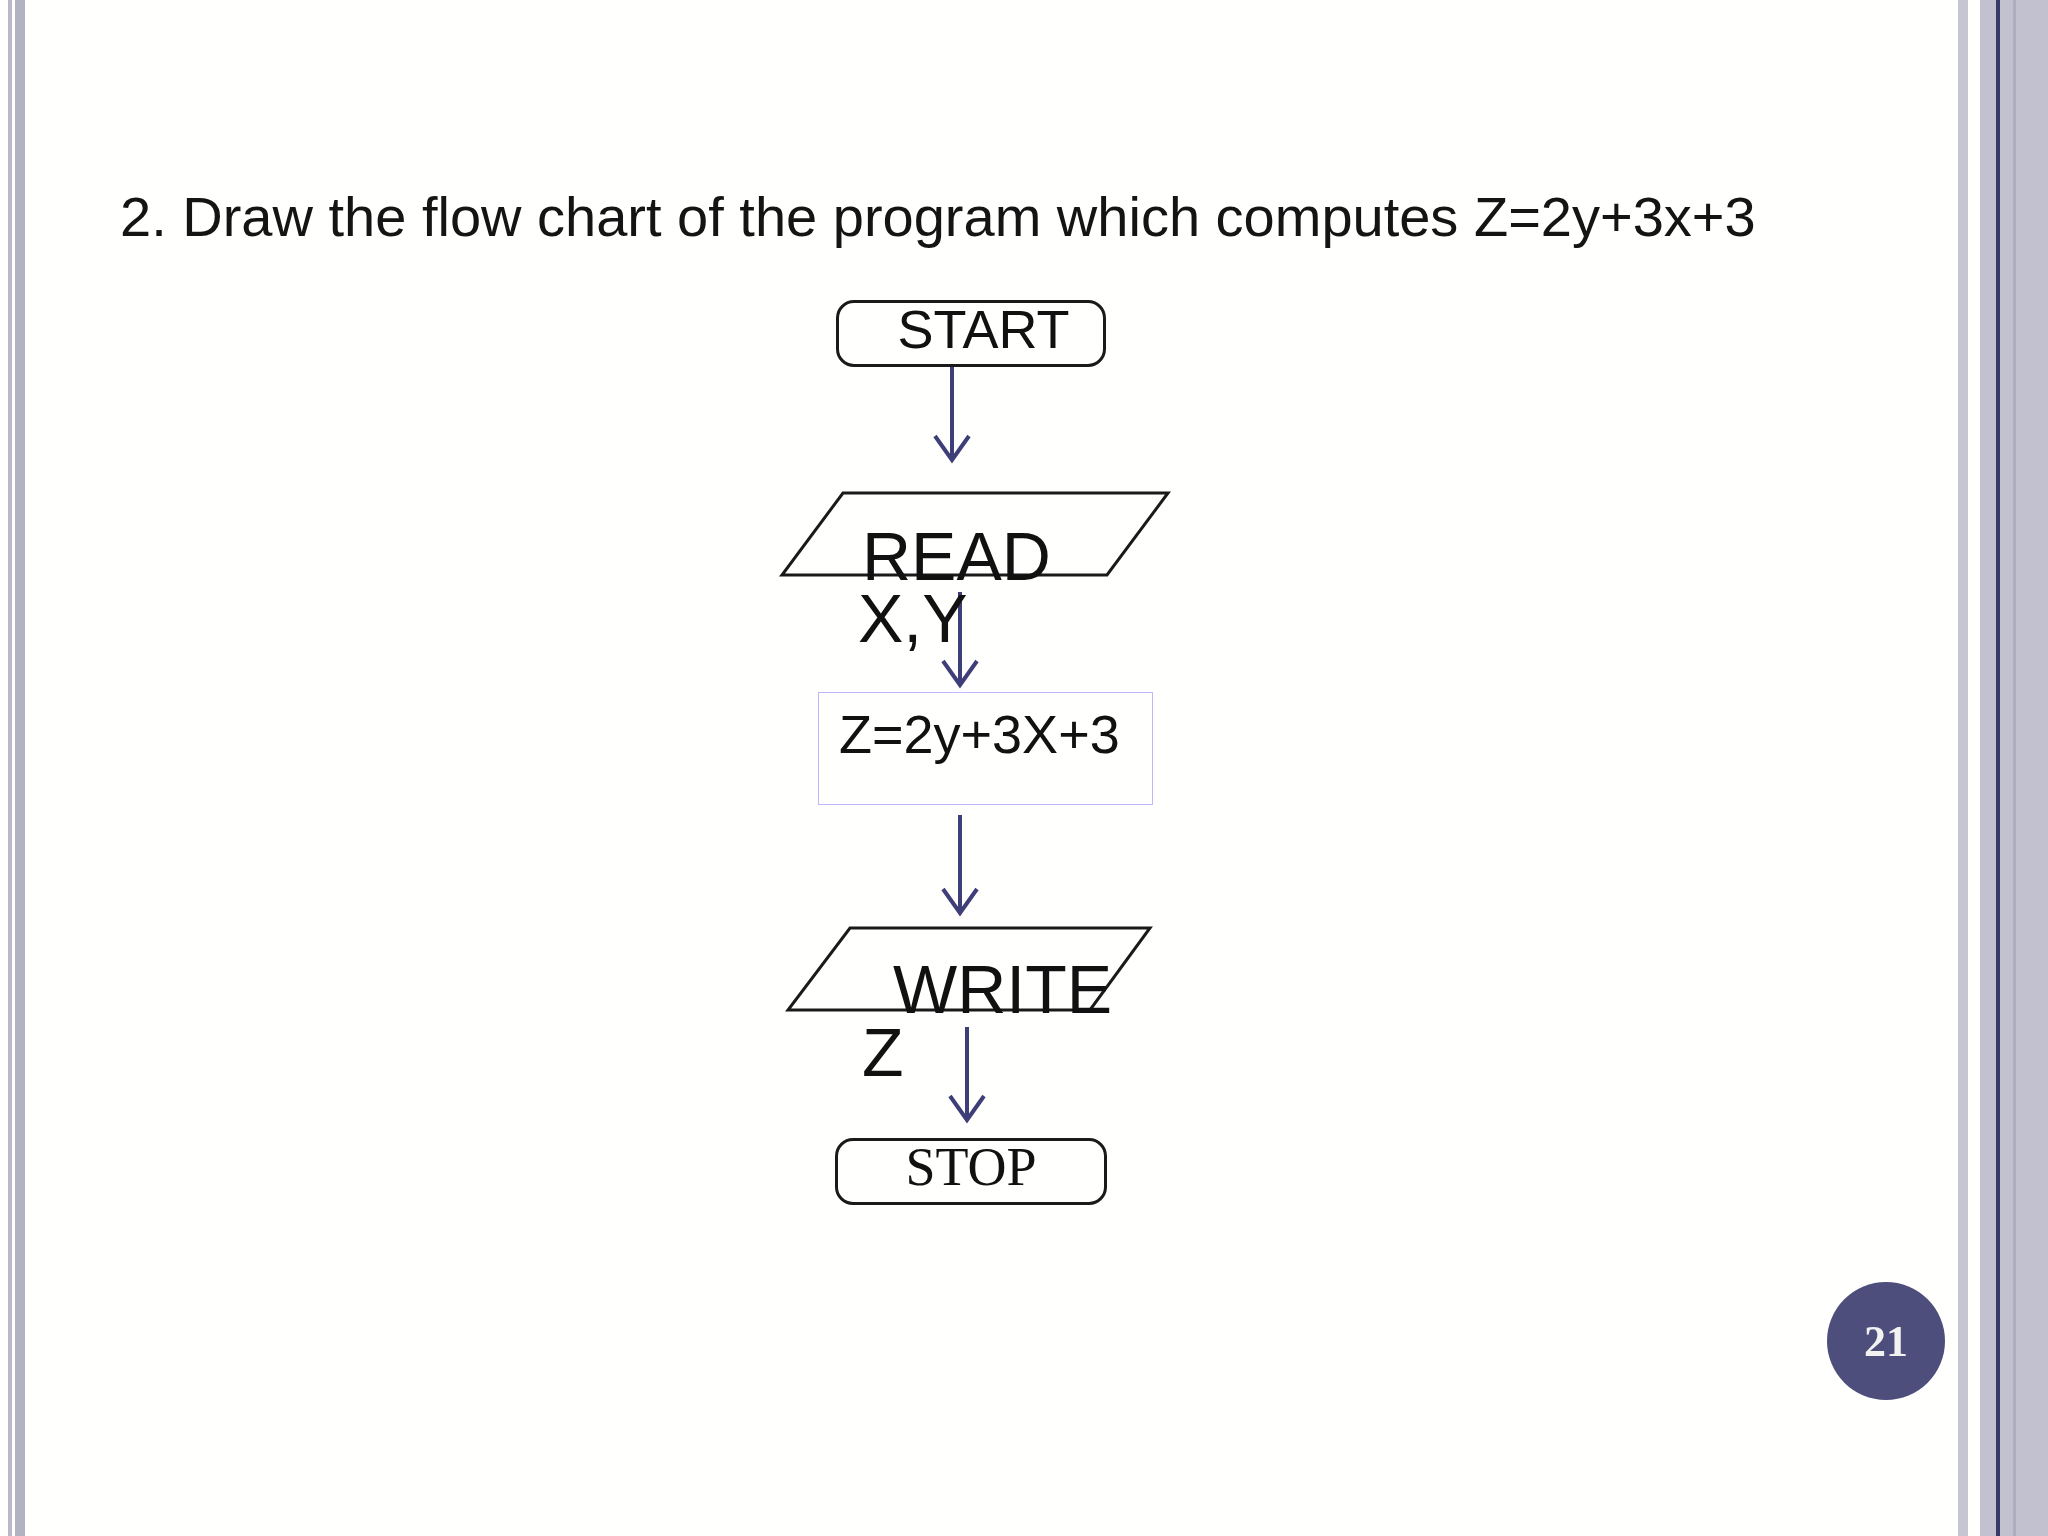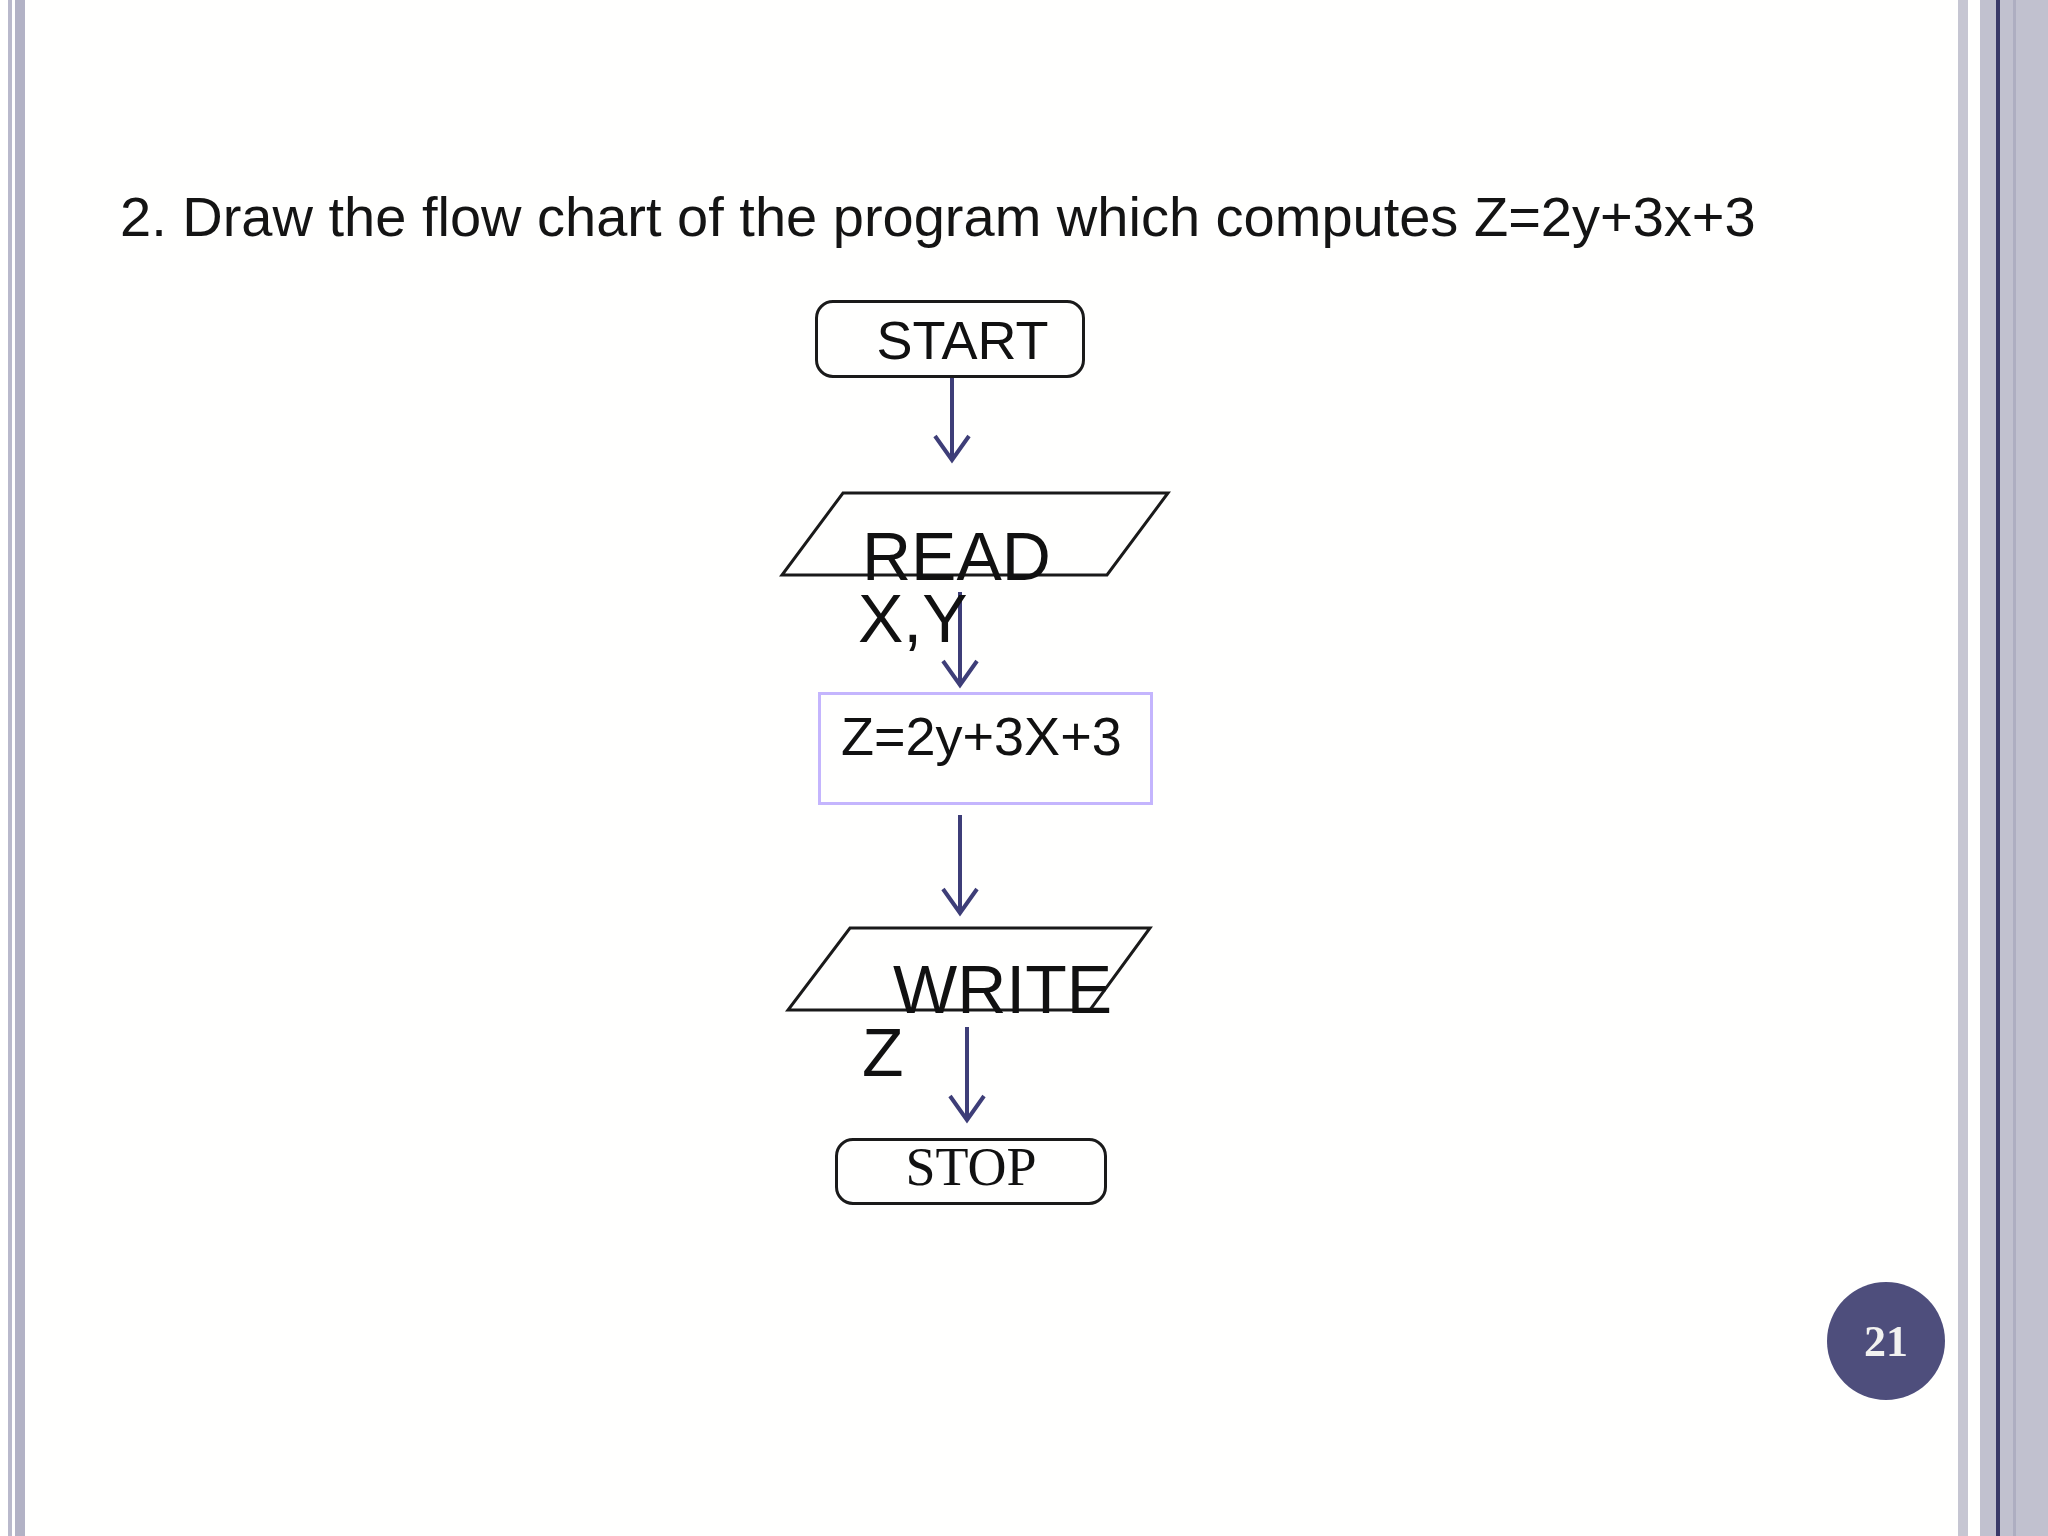--- a/index.html
+++ b/index.html
@@ -53,24 +53,24 @@
     font-size: 54px;
     display: flex;
     justify-content: center;
   }
   .terminator {
     border: 3px solid #1a1a1a;
     border-radius: 18px;
     align-items: flex-end;
     padding-bottom: 4px;
   }
-  .node-start { left: 815px; top: 300px;  width: 270px; height: 78px; padding-left: 25px; }
+  .node-start { left: 836px; top: 300px;  width: 270px; height: 67px; padding-left: 25px; }
   .node-stop  { left: 835px; top: 1138px; width: 272px; height: 67px; font-family: Liberation Serif, serif; }
   .process {
-    border: 3px solid #c4b5fd;
+    border: 1px solid #c4b5fd;
     justify-content: flex-start;
     align-items: flex-start;
     padding: 10px 0 0 20px;
   }
   .node-process { left: 818px; top: 692px; width: 335px; height: 113px; }
 
   
   .flabel {
     position: absolute;
     font-size: 68px;

